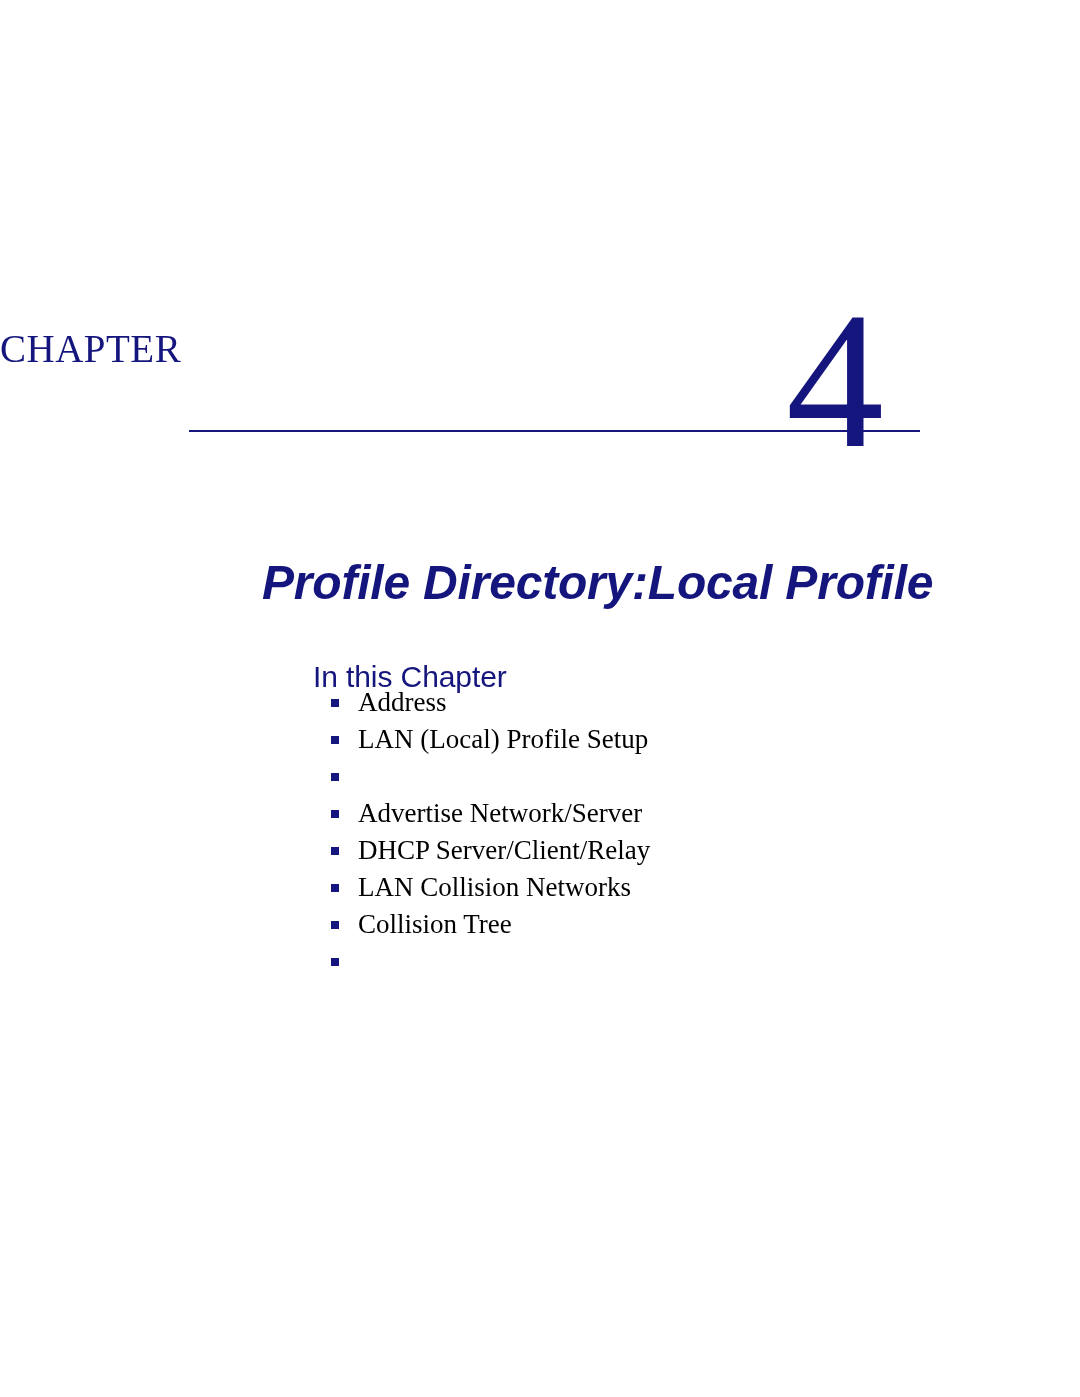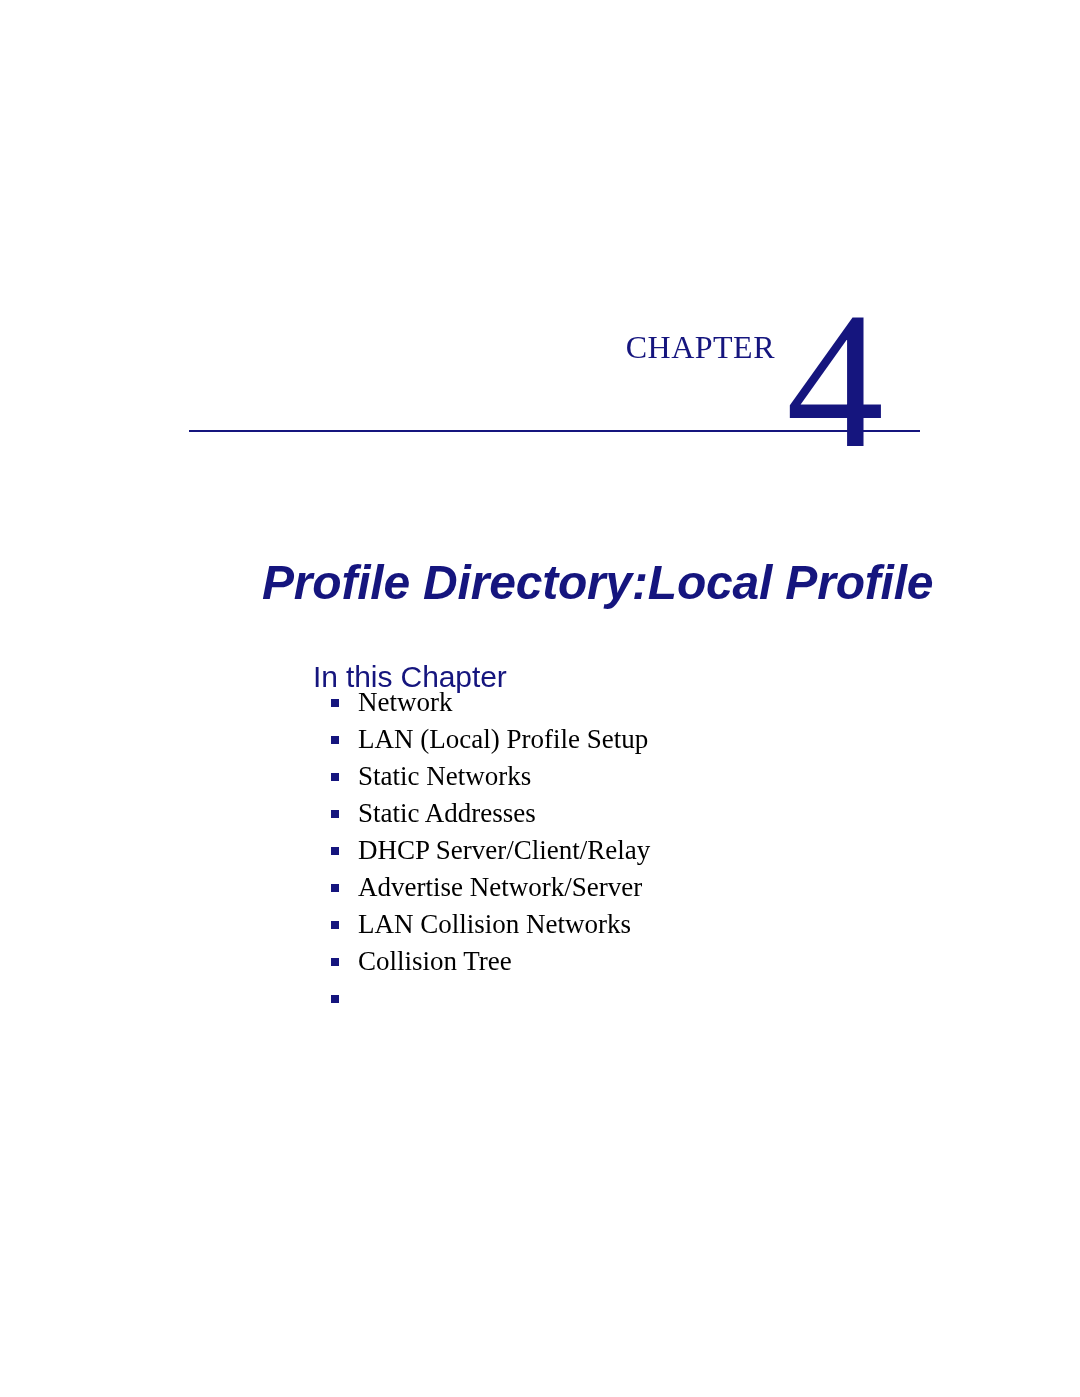--- a/index.html
+++ b/index.html
@@ -30,24 +30,24 @@
     top: 282px;
     width: 1080px;
     height: 160px;
   }
 
   .chapter-word {
     position: absolute;
     left: 0;
     top: 36px;
     width: 775px;
-    text-align: right;
+    text-align: left;
     color: #15157e;
     font-family: "Liberation Serif", "DejaVu Serif", serif;
-    font-size: 46px;
+    font-size: 56px;
     line-height: 50px;
     letter-spacing: 0.5px;
     font-variant: small-caps;
     text-transform: lowercase;
     white-space: nowrap;
   }
 
   .chapter-number {
     position: absolute;
     left: 786px;
@@ -149,41 +149,36 @@
 
   <div class="chapter-rule"></div>
 
   <h1 class="chapter-title">Profile Directory:Local Profile</h1>
 
   <h2 class="section-heading">In this Chapter</h2>
 
   <ul class="toc-list">
     <li class="toc-item">
       <span class="toc-bullet"></span>
-      <span class="toc-label">Network</span>
+      <span class="toc-label">Address</span>
     </li>
     <li class="toc-item">
       <span class="toc-bullet"></span>
       <span class="toc-label">LAN (Local) Profile Setup</span>
     </li>
     <li class="toc-item">
       <span class="toc-bullet"></span>
-      <span class="toc-label">Static Networks</span>
     </li>
     <li class="toc-item">
       <span class="toc-bullet"></span>
-      <span class="toc-label">Static Addresses</span>
+      <span class="toc-label">Advertise Network/Server</span>
     </li>
     <li class="toc-item">
       <span class="toc-bullet"></span>
       <span class="toc-label">DHCP Server/Client/Relay</span>
-    </li>
-    <li class="toc-item">
-      <span class="toc-bullet"></span>
-      <span class="toc-label">Advertise Network/Server</span>
     </li>
     <li class="toc-item">
       <span class="toc-bullet"></span>
       <span class="toc-label">LAN Collision Networks</span>
     </li>
     <li class="toc-item">
       <span class="toc-bullet"></span>
       <span class="toc-label">Collision Tree</span>
     </li>
     <li class="toc-item">

